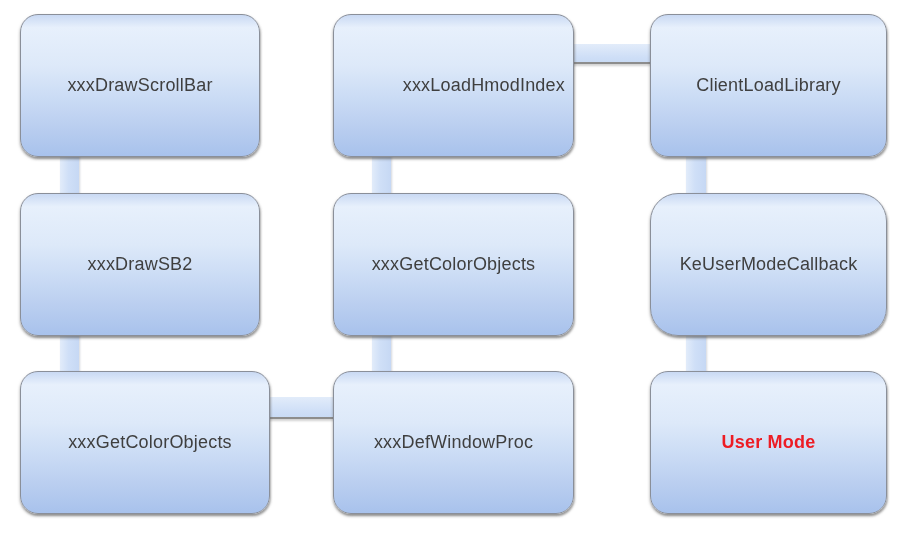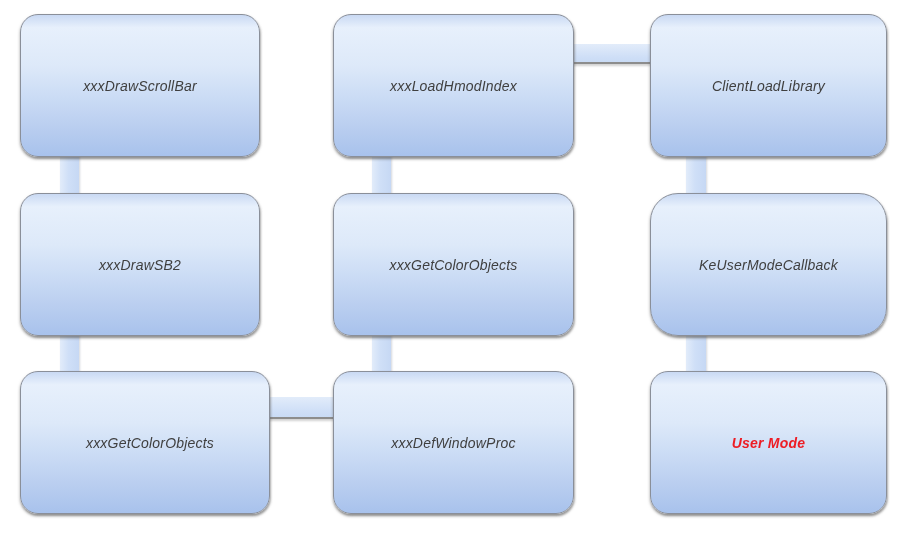--- a/index.html
+++ b/index.html
@@ -31,24 +31,23 @@
     background:linear-gradient(180deg,
       var(--grad-edge) 0%,
       var(--grad-light) 9%,
       #dde9f9 36%,
       var(--grad-mid) 58%,
       #bbcff0 78%,
       var(--grad-bottom) 100%);
     box-shadow:0 2px 3px rgba(90,90,90,.55), 1px 2px 2px rgba(120,120,120,.35);
     display:flex;align-items:center;justify-content:center;
     text-align:center;
-    font-size:14px;
+    font-size:18px;
     color:var(--text);
     letter-spacing:.2px;
-    font-style:italic;
   }
   .c1{left:20px;}
   .c2{left:333px;width:239px;}
   .c3{left:650px;width:235px;}
   .r1{top:14px;}
   .r2{top:193px;}
   .r3{top:371px;}
   .label{padding:0 8px;}
   .connector{
     position:absolute;
@@ -87,21 +86,21 @@
   <div class="connector v conn-m1"></div>
   <div class="connector v conn-m2"></div>
   <div class="connector v conn-r1"></div>
   <div class="connector v conn-r2"></div>
   <div class="connector h conn-h-top"></div>
   <div class="connector h conn-h-bottom"></div>
 
   <div class="node r1 c1" style="color: rgb(63, 63, 63); font-weight: 400;">
     <span class="label">xxxDrawScrollBar</span>
   </div>
-  <div class="node r1 c2" style="color: rgb(63, 63, 63); font-weight: 400;">
+  <div class="node r1 c2" style="color: rgb(63, 63, 63); font-weight: 400; justify-content: flex-end;">
     <span class="label">xxxLoadHmodIndex</span>
   </div>
   <div class="node r1 c3" style="color: rgb(63, 63, 63); font-weight: 400;">
     <span class="label">ClientLoadLibrary</span>
   </div>
 
   <div class="node r2 c1" style="color: rgb(63, 63, 63); font-weight: 400;">
     <span class="label">xxxDrawSB2</span>
   </div>
   <div class="node r2 c2" style="color: rgb(63, 63, 63); font-weight: 400;">

